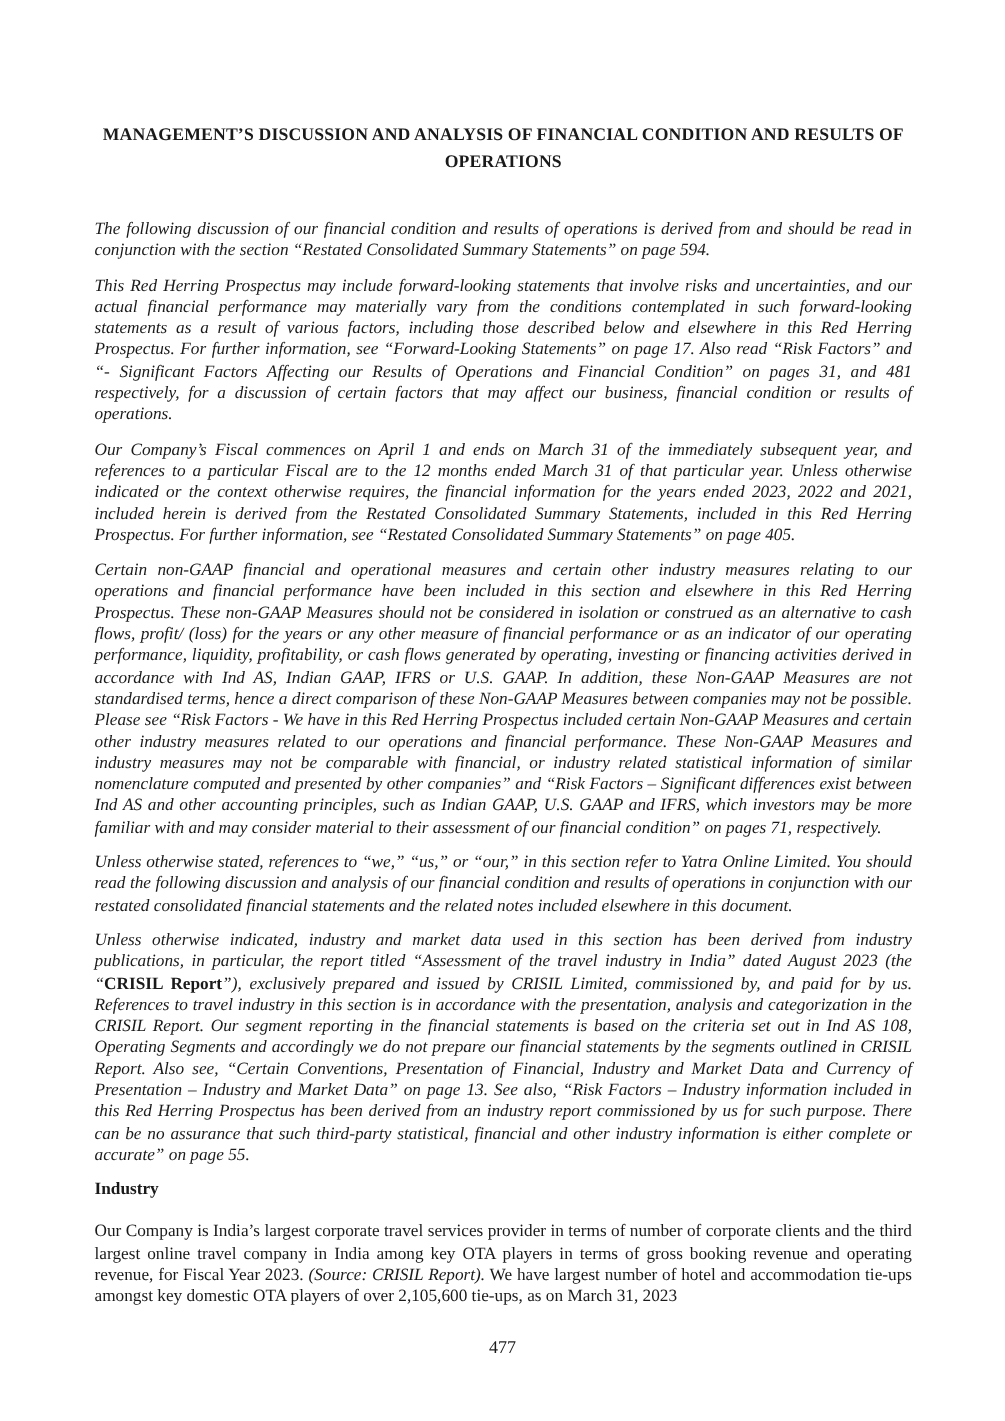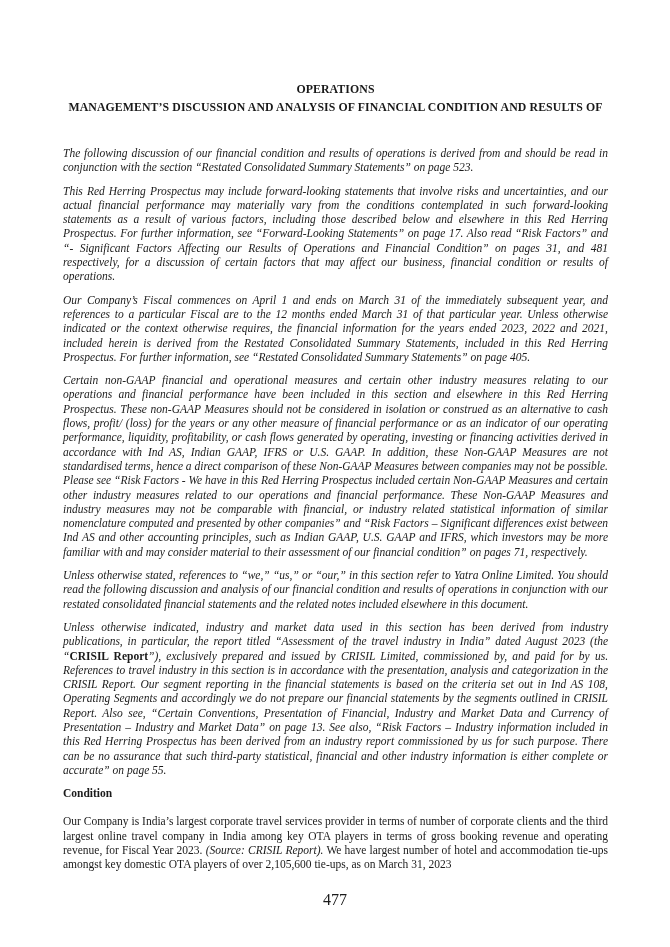--- a/index.html
+++ b/index.html
@@ -48,37 +48,37 @@
   .run-italic { font-style: italic; }
   .run-bold-italic { font-weight: bold; }
   .run-bold { font-weight: bold; }
   .run-normal { font-style: normal; font-weight: normal; }
   .page-number {
     position: absolute;
     top: 891px;
     left: 0;
     right: 0;
     text-align: center;
-    font-size: 16px;
+    font-size: 12px;
   }
 </style>
 </head>
 <body>
 
 <div class="page">
   <div class="content">
     <div class="doc-title">
+      <div class="title-line">MANAGEMENT’S DISCUSSION AND ANALYSIS OF FINANCIAL CONDITION AND RESULTS OF</div>
       <div class="title-line">OPERATIONS</div>
-      <div class="title-line">MANAGEMENT’S DISCUSSION AND ANALYSIS OF FINANCIAL CONDITION AND RESULTS OF</div>
     </div>
     <div>
-        <div class="para"><span class="run-italic">The following discussion of our financial condition and results of operations is derived from and should be read in conjunction with the section “Restated Consolidated Summary Statements” on page 523.</span></div>
+        <div class="para"><span class="run-italic">The following discussion of our financial condition and results of operations is derived from and should be read in conjunction with the section “Restated Consolidated Summary Statements” on page 594.</span></div>
         <div class="para"><span class="run-italic">This Red Herring Prospectus may include forward-looking statements that involve risks and uncertainties, and our actual financial performance may materially vary from the conditions contemplated in such forward-looking statements as a result of various factors, including those described below and elsewhere in this Red Herring Prospectus. For further information, see “Forward-Looking Statements” on page 17. Also read “Risk Factors” and “- Significant Factors Affecting our Results of Operations and Financial Condition” on pages 31, and 481 respectively, for a discussion of certain factors that may affect our business, financial condition or results of operations.</span></div>
         <div class="para"><span class="run-italic">Our Company’s Fiscal commences on April 1 and ends on March 31 of the immediately subsequent year, and references to a particular Fiscal are to the 12 months ended March 31 of that particular year. Unless otherwise indicated or the context otherwise requires, the financial information for the years ended 2023, 2022 and 2021, included herein is derived from the Restated Consolidated Summary Statements, included in this Red Herring Prospectus. For further information, see “Restated Consolidated Summary Statements” on page 405.</span></div>
         <div class="para"><span class="run-italic">Certain non-GAAP financial and operational measures and certain other industry measures relating to our operations and financial performance have been included in this section and elsewhere in this Red Herring Prospectus. These non-GAAP Measures should not be considered in isolation or construed as an alternative to cash flows, profit/ (loss) for the years or any other measure of financial performance or as an indicator of our operating performance, liquidity, profitability, or cash flows generated by operating, investing or financing activities derived in accordance with Ind AS, Indian GAAP, IFRS or U.S. GAAP. In addition, these Non-GAAP Measures are not standardised terms, hence a direct comparison of these Non-GAAP Measures between companies may not be possible. Please see “Risk Factors - We have in this Red Herring Prospectus included certain Non-GAAP Measures and certain other industry measures related to our operations and financial performance. These Non-GAAP Measures and industry measures may not be comparable with financial, or industry related statistical information of similar nomenclature computed and presented by other companies” and “Risk Factors – Significant differences exist between Ind AS and other accounting principles, such as Indian GAAP, U.S. GAAP and IFRS, which investors may be more familiar with and may consider material to their assessment of our financial condition” on pages 71, respectively.</span></div>
         <div class="para"><span class="run-italic">Unless otherwise stated, references to “we,” “us,” or “our,” in this section refer to Yatra Online Limited. You should read the following discussion and analysis of our financial condition and results of operations in conjunction with our restated consolidated financial statements and the related notes included elsewhere in this document.</span></div>
         <div class="para"><span class="run-italic">Unless otherwise indicated, industry and market data used in this section has been derived from industry publications, in particular, the report titled “Assessment of the travel industry in India” dated August 2023 (the “</span><span class="run-bold-italic">CRISIL Report</span><span class="run-italic">”), exclusively prepared and issued by CRISIL Limited, commissioned by, and paid for by us. References to travel industry in this section is in accordance with the presentation, analysis and categorization in the CRISIL Report. Our segment reporting in the financial statements is based on the criteria set out in Ind AS 108, Operating Segments and accordingly we do not prepare our financial statements by the segments outlined in CRISIL Report. Also see, “Certain Conventions, Presentation of Financial, Industry and Market Data and Currency of Presentation – Industry and Market Data” on page 13. See also, “Risk Factors – Industry information included in this Red Herring Prospectus has been derived from an industry report commissioned by us for such purpose. There can be no assurance that such third-party statistical, financial and other industry information is either complete or accurate” on page 55.</span></div>
-        <div class="heading"><span class="run-bold">Condition</span></div>
+        <div class="heading"><span class="run-bold">Industry</span></div>
         <div class="para"><span class="run-normal">Our Company is India’s largest corporate travel services provider in terms of number of corporate clients and the third largest online travel company in India among key OTA players in terms of gross booking revenue and operating revenue, for Fiscal Year 2023. </span><span class="run-italic">(Source: CRISIL Report).</span><span class="run-normal"> We have largest number of hotel and accommodation tie-ups amongst key domestic OTA players of over 2,105,600 tie-ups, as on March 31, 2023</span></div>
       </div>
   </div>
   <div class="page-number">477</div>
 </div>
 
 </body></html>

